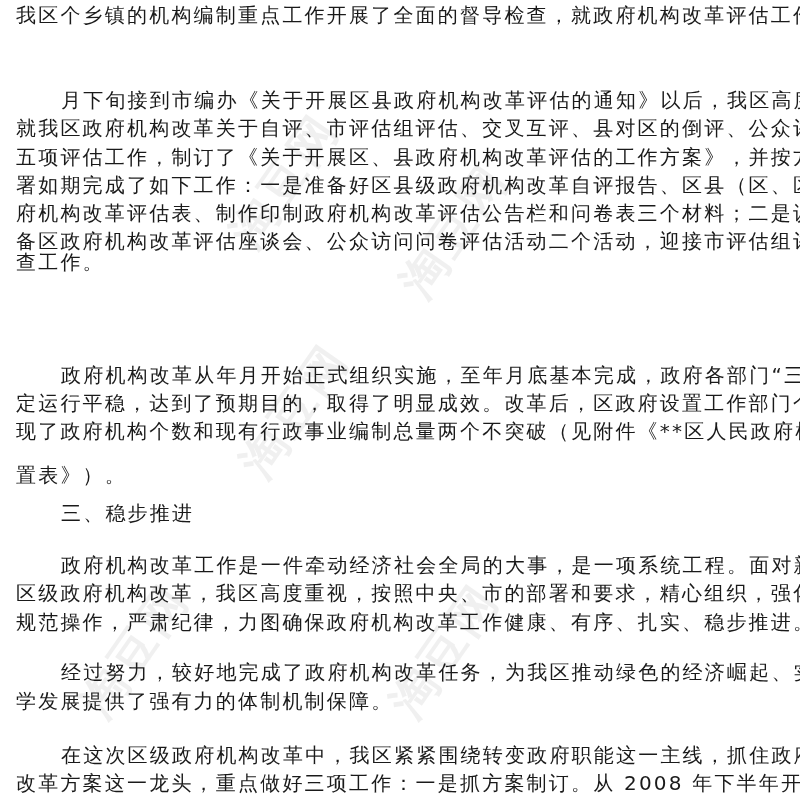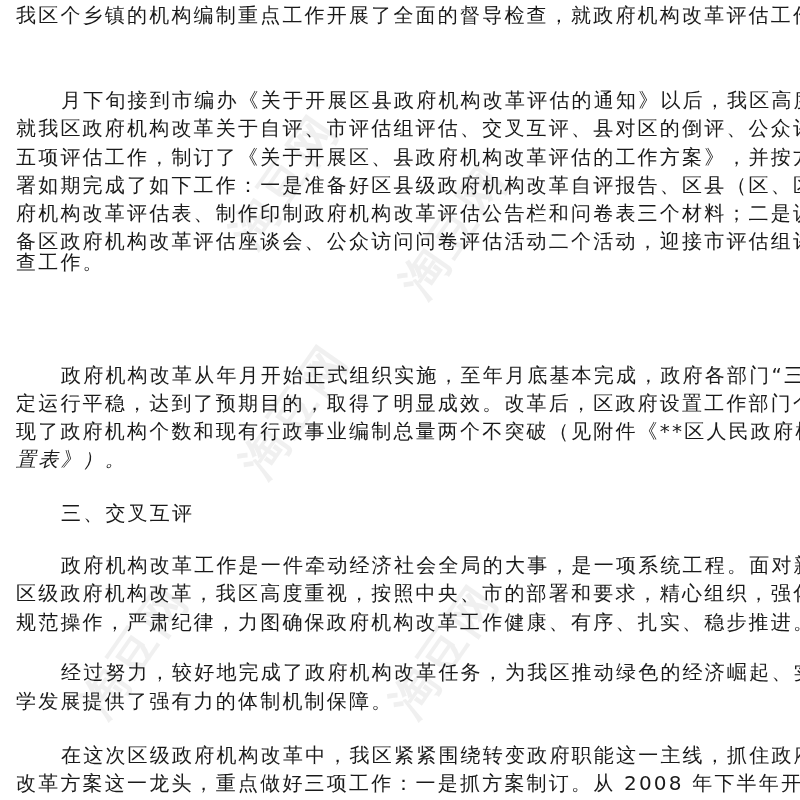--- a/index.html
+++ b/index.html
@@ -60,23 +60,23 @@
   <div class="line" style="top:143px;">五项评估工作，制订了《关于开展区、县政府机构改革评估的工作方案》，并按方案部</div>
   <div class="line" style="top:171px;">署如期完成了如下工作：一是准备好区县级政府机构改革自评报告、区县（区、区）政</div>
   <div class="line" style="top:199px;">府机构改革评估表、制作印制政府机构改革评估公告栏和问卷表三个材料；二是认真筹</div>
   <div class="line" style="top:227px;">备区政府机构改革评估座谈会、公众访问问卷评估活动二个活动，迎接市评估组评估检</div>
   <div class="line" style="top:248px;">查工作。</div>
 
 
   <div class="line indent" style="top:361px;">政府机构改革从年月开始正式组织实施，至年月底基本完成，政府各部门“三定”规</div>
   <div class="line" style="top:389px;">定运行平稳，达到了预期目的，取得了明显成效。改革后，区政府设置工作部门个，实</div>
   <div class="line" style="top:417px;">现了政府机构个数和现有行政事业编制总量两个不突破（见附件《**区人民政府机构设</div>
-  <div class="line" style="top:445px;font-style:italic;">置表》）。</div>
+  <div class="line" style="top:461px;">置表》）。</div>
 
-  <div class="line indent" style="top:499px;">三、交叉互评</div>
+  <div class="line indent" style="top:499px;">三、稳步推进</div>
 
   <div class="line indent" style="top:551px;">政府机构改革工作是一件牵动经济社会全局的大事，是一项系统工程。面对新一轮</div>
   <div class="line" style="top:579px;">区级政府机构改革，我区高度重视，按照中央、市的部署和要求，精心组织，强化措施，</div>
   <div class="line" style="top:608px;">规范操作，严肃纪律，力图确保政府机构改革工作健康、有序、扎实、稳步推进。</div>
 
   <div class="line indent" style="top:658px;">经过努力，较好地完成了政府机构改革任务，为我区推动绿色的经济崛起、实现科</div>
   <div class="line" style="top:687px;">学发展提供了强有力的体制机制保障。</div>
 
   <div class="line indent" style="top:741px;">在这次区级政府机构改革中，我区紧紧围绕转变政府职能这一主线，抓住政府机构</div>
   <div class="line" style="top:769px;">改革方案这一龙头，重点做好三项工作：一是抓方案制订。从 2008 年下半年开始，我</div>

